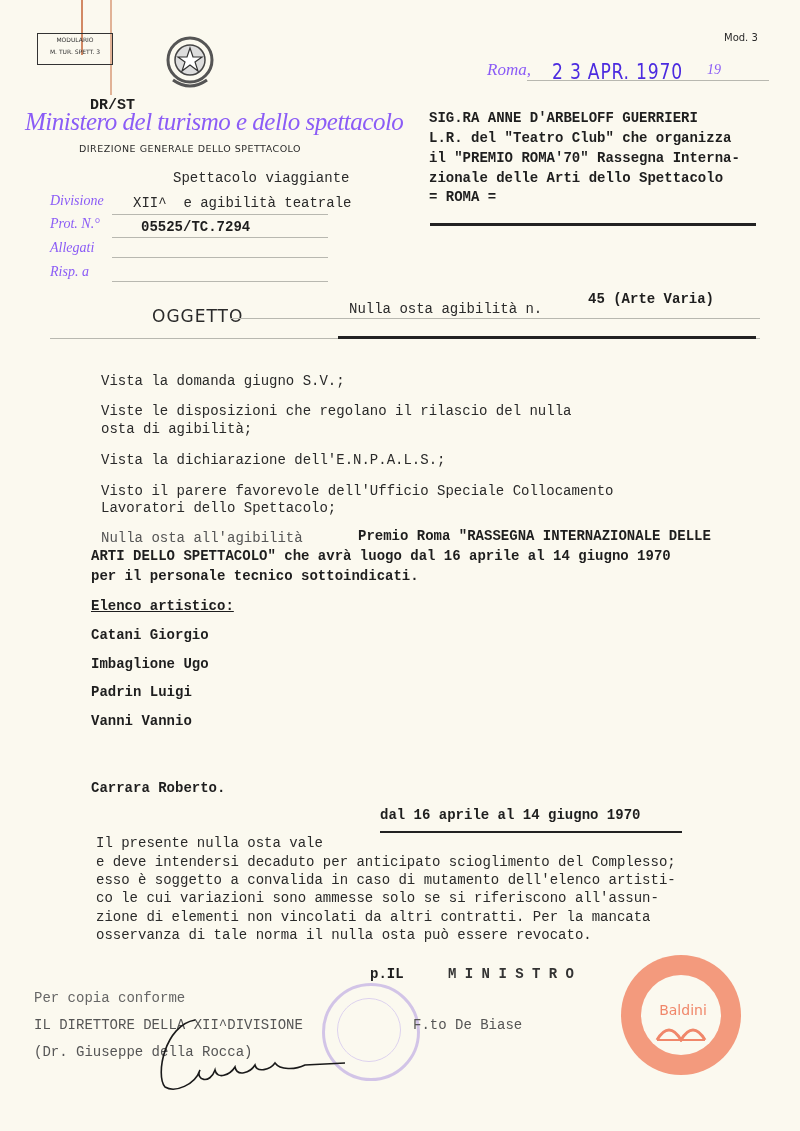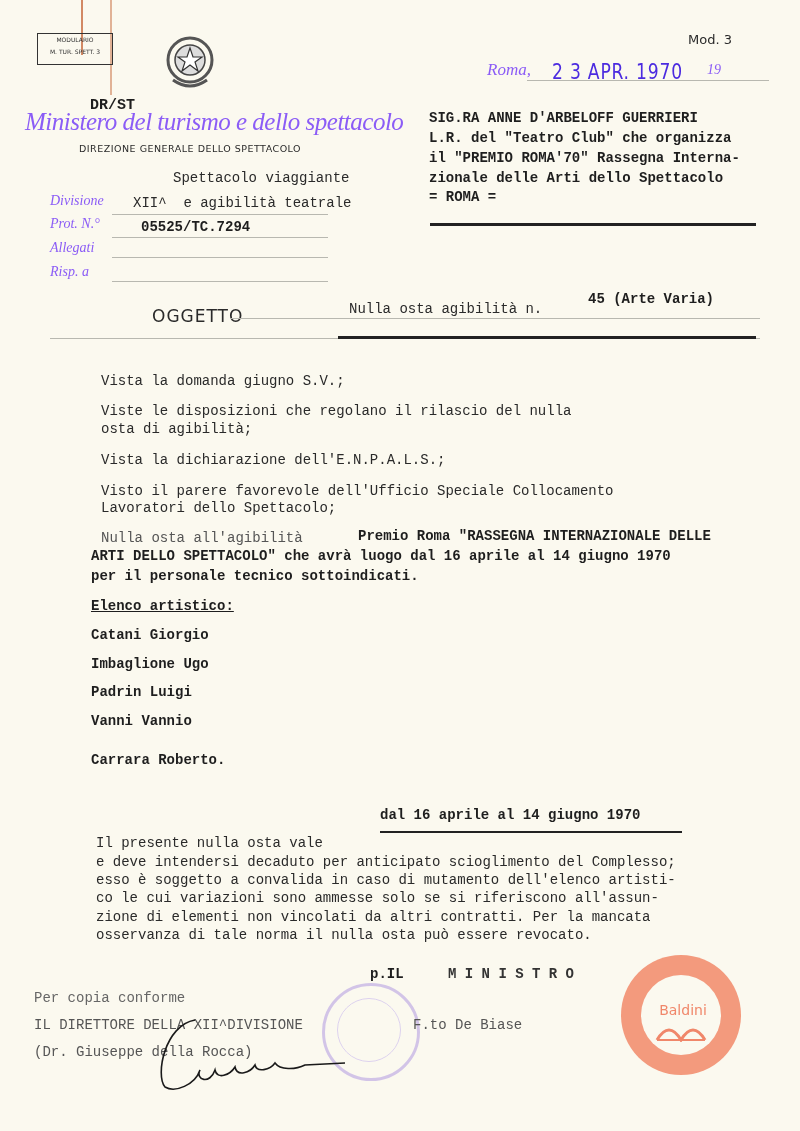--- a/index.html
+++ b/index.html
@@ -35,21 +35,21 @@
   <div style="border-top:0;">M. TUR. SPETT. 3</div>
 </div>
 
 <svg id="emblem" class="abs" viewBox="0 0 54 62">
   <circle cx="27" cy="28" r="22" fill="none" stroke="#555" stroke-width="3"></circle>
   <circle cx="27" cy="28" r="15" fill="#ddd" stroke="#444" stroke-width="1.5"></circle>
   <polygon points="27,16 30,25 39,25 32,30 35,39 27,33 19,39 22,30 15,25 24,25" fill="#fff" stroke="#333" stroke-width="1.2"></polygon>
   <path d="M10 48 Q27 60 44 48" fill="none" stroke="#555" stroke-width="3"></path>
 </svg>
 
-<div class="abs" style="left:688px;top:32px;font-family:'DejaVu Sans',sans-serif;font-size:13px;">Mod. 3</div>
+<div class="abs" style="left:724px;top:32px;font-family:'DejaVu Sans',sans-serif;font-size:10px;">Mod. 3</div>
 
 <div class="abs twb" style="left:90px;top:97px;font-size:15px;">DR/ST</div>
 <div id="ministry" class="abs script">Ministero del turismo e dello spettacolo</div>
 <div id="direzione" class="abs">DIREZIONE GENERALE DELLO SPETTACOLO</div>
 
 <div class="abs script" style="left:487px;top:60px;font-size:17px;">Roma,</div>
 <div class="rule" style="left:527px;top:80px;width:242px;"></div>
 <div id="datestamp" class="abs">2 3 APR. 1970</div>
 <div class="abs script" style="left:707px;top:62px;font-size:14px;">19</div>
 
@@ -96,21 +96,21 @@
 <div class="line twb" style="left:91px;top:548px;">ARTI DELLO SPETTACOLO" che avrà luogo dal 16 aprile al 14 giugno 1970</div>
 <div class="line twb" style="left:91px;top:568px;">per il personale tecnico sottoindicati.</div>
 
 <div class="line twb" style="left:91px;top:598px;text-decoration:underline;">Elenco artistico:</div>
 
 <div>
   <div class="line twb" style="left:91px;top:627px;">Catani Giorgio</div>
   <div class="line twb" style="left:91px;top:656px;">Imbaglione Ugo</div>
   <div class="line twb" style="left:91px;top:684px;">Padrin Luigi</div>
   <div class="line twb" style="left:91px;top:713px;">Vanni Vannio</div>
-  <div class="line twb" style="left:91px;top:752px;">Carrara Roberto.</div>
+  <div class="line twb" style="left:91px;top:780px;">Carrara Roberto.</div>
 </div>
 
 <div class="line twb" style="left:380px;top:807px;">dal 16 aprile al 14 giugno 1970</div>
 <div class="thick" style="left:380px;top:831px;width:302px;height:2px;"></div>
 <div class="line tw" style="left:96px;top:835px;">Il presente nulla osta vale</div>
 <div class="line tw" style="left:96px;top:854px;">e deve intendersi decaduto per anticipato scioglimento del Complesso;</div>
 <div class="line tw" style="left:96px;top:872px;">esso è soggetto a convalida in caso di mutamento dell'elenco artisti-</div>
 <div class="line tw" style="left:96px;top:890px;">co le cui variazioni sono ammesse solo se si riferiscono all'assun-</div>
 <div class="line tw" style="left:96px;top:909px;">zione di elementi non vincolati da altri contratti. Per la mancata</div>
 <div class="line tw" style="left:96px;top:927px;">osservanza di tale norma il nulla osta può essere revocato.</div>

